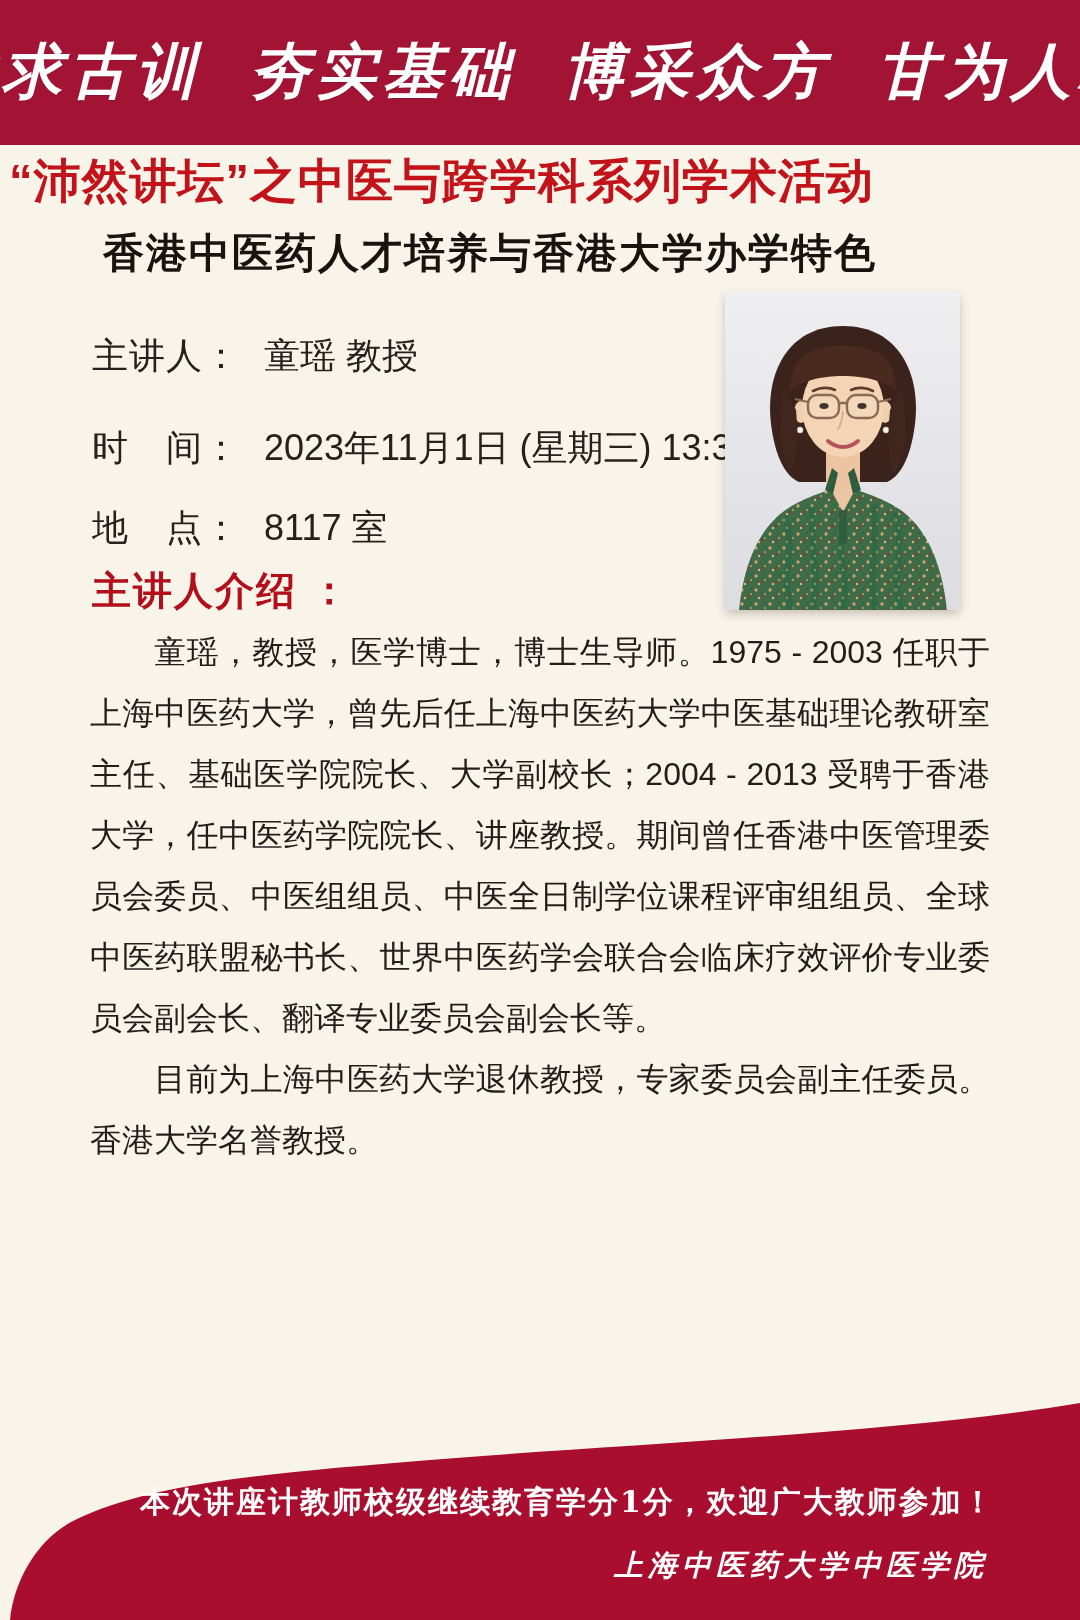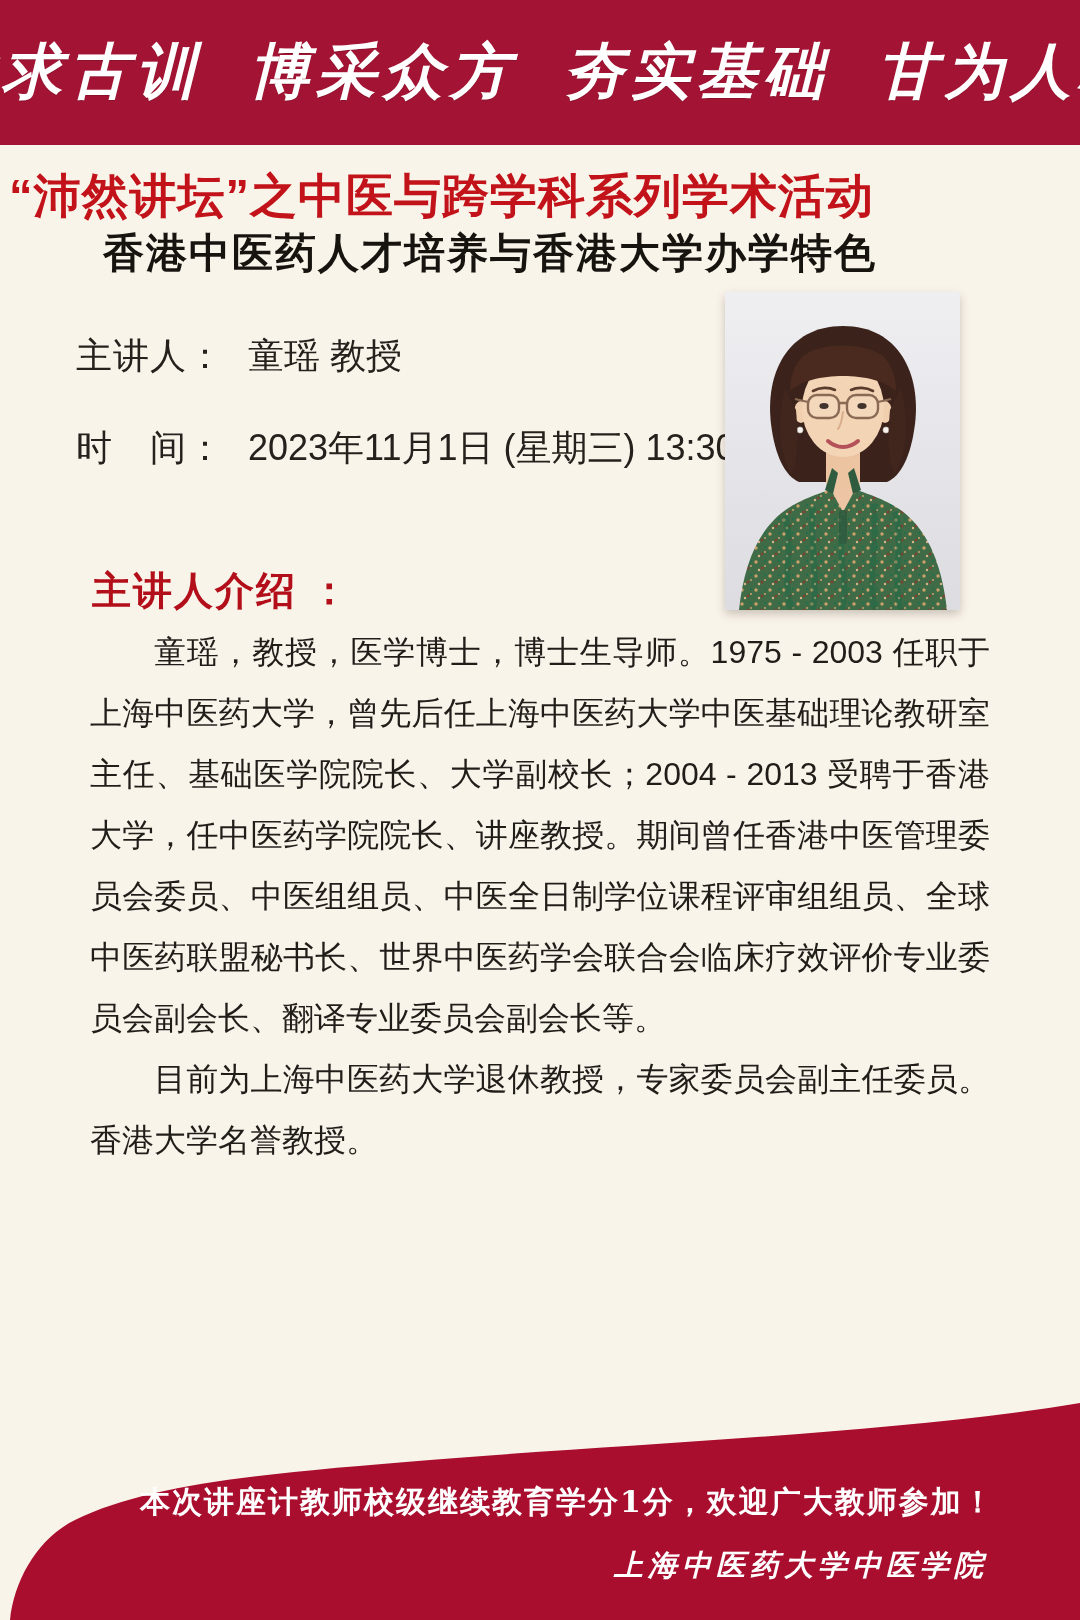--- a/index.html
+++ b/index.html
@@ -32,34 +32,34 @@
   .banner-phrase{
     color:#fff;
     font-family:"DejaVu Serif",serif;
     font-style:italic;font-weight:700;
     font-size:60px;letter-spacing:7px;
     white-space:nowrap;
     text-shadow:0 1px 0 rgba(0,0,0,.15);
   }
 
   .series-title{
-    position:absolute;left:0;top:165px;width:883px;margin:0;
+    position:absolute;left:0;top:150px;width:883px;margin:0;
     text-align:center;
     color:var(--title-red);
     font-size:47px;font-weight:900;letter-spacing:1px;
   }
   .lecture-title{
     position:absolute;left:0;top:226px;width:980px;margin:0;
     text-align:center;
     color:#17130f;
     font-size:41px;font-weight:800;letter-spacing:2px;
   }
 
   
-  .info-row{position:absolute;left:76px;font-size:36px;color:#26211c;white-space:nowrap;}
+  .info-row{position:absolute;left:92px;font-size:36px;color:#26211c;white-space:nowrap;}
   .info-label{letter-spacing:1px;}
   .info-value{margin-left:14px;}
   .row-speaker{top:332px;}
   .row-time{top:424px;}
   .row-venue{top:504px;}
 
   .intro-heading{
     position:absolute;left:92px;top:564px;margin:0;
     color:var(--heading-red);
     font-size:39px;font-weight:900;letter-spacing:2px;text-align:center;
@@ -98,35 +98,39 @@
     font-size:29px;letter-spacing:5px;white-space:nowrap;
   }
 </style>
 </head>
 <body>
 
 <div class="poster">
 
   <header class="banner">
     <span class="banner-phrase">勤求古训</span>
+    <span class="banner-phrase">夯实基础</span>
     <span class="banner-phrase">博采众方</span>
-    <span class="banner-phrase">夯实基础</span>
     <span class="banner-phrase">甘为人梯</span>
   </header>
 
   <h1 class="series-title">“沛然讲坛”之中医与跨学科系列学术活动</h1>
   <h2 class="lecture-title">香港中医药人才培养与香港大学办学特色</h2>
 
   <div class="info-row row-speaker">
     <span class="info-label">主讲人：</span>
     <span class="info-value">童瑶 教授</span>
   </div>
   <div class="info-row row-time">
     <span class="info-label">时　间：</span>
     <span class="info-value">2023年11月1日 (星期三) 13:30</span>
+  </div>
+  <div class="info-row row-venue">
+    <span class="info-label">地　点：</span>
+    <span class="info-value">8117 室</span>
   </div>
 
   <h3 class="intro-heading">主讲人介绍 ：</h3>
 
   <div class="photo">
     <svg viewBox="0 0 235 318" xmlns="http://www.w3.org/2000/svg">
       <defs>
         <linearGradient id="pbg" x1="0" y1="0" x2="0" y2="1">
           <stop offset="0" stop-color="#efeff2"></stop>
           <stop offset="1" stop-color="#dcdce1"></stop>

